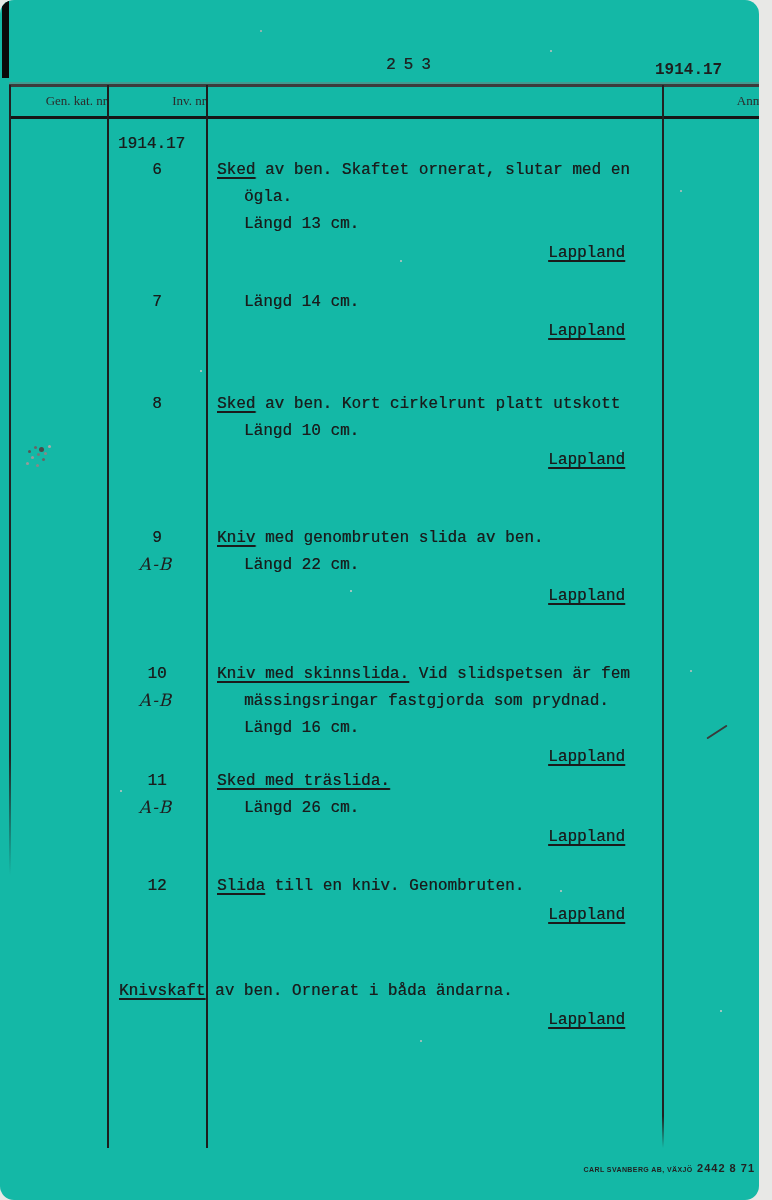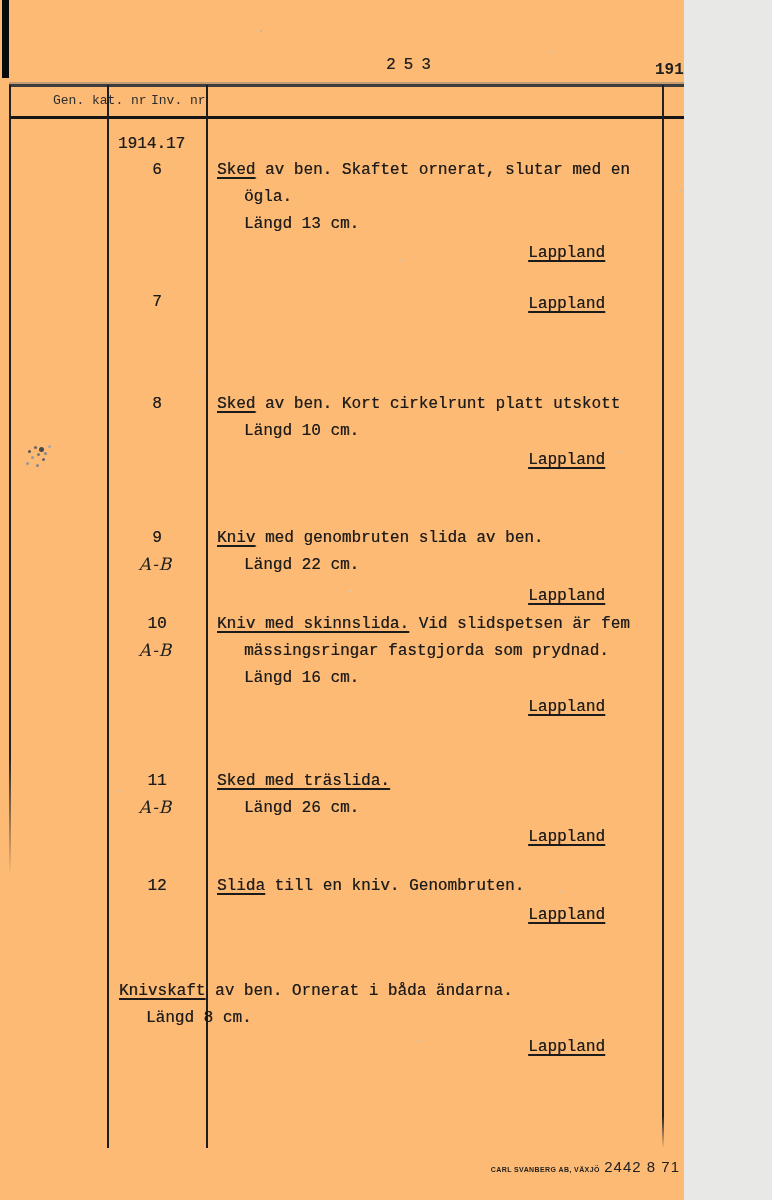--- a/index.html
+++ b/index.html
@@ -1,22 +1,23 @@
 <!DOCTYPE html>
 <html><head>
 <meta charset="utf-8">
 <style>
   html,body{margin:0;padding:0;background:#e8e8e6;}
   #page{
     position:relative;
-    width:684px;height:1200px;
-    background:#fdba74;
+    width:759px;height:1200px;
+    background:#14b8a6;
     overflow:hidden;
     font-family:"Liberation Mono", monospace;
     color:#1b1b1b;
+    border-radius:14px;
   }
   
   .hline,.vline{position:absolute;background:#1d1d1d;}
   .hline.top-rule{left:9px;top:84px;width:763px;height:3px;background:#3c3c3c;box-shadow:0 -2px 0 rgba(120,120,120,.45);}
   .hline.header-bottom{left:9px;top:116px;width:763px;height:3px;background:#161616;}
   .vline{width:2px;top:85px;}
   .v-left{left:9px;height:790px;background:linear-gradient(#222 85%,rgba(34,34,34,0));}
   .v-col1{left:107px;height:1063px;}
   .v-col2{left:206px;height:1063px;}
   .v-col3{left:662px;height:1063px;background:linear-gradient(#222 97%,rgba(34,34,34,0));}
@@ -28,40 +29,40 @@
   .pen-tick{position:absolute;left:705px;top:731px;width:24px;height:2px;background:#3a3a3a;
     transform:rotate(-33deg);border-radius:2px;box-shadow:-3px 2px 0 -1px #555;}
   .specks{position:absolute;left:260px;top:30px;width:2px;height:2px;border-radius:50%;background:#b5b5b2;
     box-shadow:290px 20px 0 #c2c2bf, 140px 230px 0 #c6c6c3, 420px 160px 0 #bfbfbc, -60px 340px 0 #c9c9c6,
                360px 420px 0 #c2c2bf, 90px 560px 0 #cdcdca, 430px 640px 0 #c2c2bf, -140px 760px 0 #c6c6c3,
                300px 860px 0 #c9c9c6, 160px 1010px 0 #c2c2bf, 460px 980px 0 #cdcdca;}
   
   .page-number{position:absolute;left:386px;top:52px;font-size:19px;letter-spacing:8px;color:#222;}
   .catalog-ref{position:absolute;left:655px;top:61px;font-size:16px;font-weight:bold;color:#1e1e1e;}
   
-  .th{position:absolute;top:93px;font-family:Liberation Mono, monospace;font-size:13px;color:#2c2c2c;text-align:left;padding-left:44px;}
+  .th{position:absolute;top:93px;font-family:Liberation Serif, serif;font-size:13px;color:#2c2c2c;text-align:right;}
   .th-genkat{left:9px;width:98px;}
   .th-inv{left:107px;width:99px;}
   .th-anm{left:662px;width:104px;}
   
   .tw{font-size:16px;line-height:27px;text-shadow:.4px 0 0 rgba(10,10,10,.55);}
   .inv-year{position:absolute;left:118px;top:131px;}
   .entry{position:absolute;left:108px;width:555px;display:flex;}
   .inv-cell{width:98px;flex:none;text-align:center;}
   .hand-mark{font-family:"DejaVu Serif", serif;font-style:italic;font-size:17px;line-height:24px;
     letter-spacing:1px;color:#1f1f1f;transform:skewX(-4deg);text-shadow:none;}
   .desc-cell{flex:1;padding-left:11px;}
   .indent{padding-left:27px;}
-  .prov{ text-align:right;padding-right:58px;margin-top:2px;}
+  .prov{ text-align:right;padding-right:38px;margin-top:2px;}
   .u{text-decoration:underline;text-underline-offset:3px;text-decoration-thickness:1.5px;margin-top:12px;}
   
   .imprint{position:absolute;right:4px;top:1158px;font-family:"Liberation Sans", sans-serif;color:#222;
     white-space:nowrap;}
   .imprint .name{font-size:7px;letter-spacing:.4px;font-weight:bold;}
-  .imprint .code{font-size:15px;font-weight:normal;letter-spacing:1px;}
+  .imprint .code{font-size:11px;font-weight:bold;letter-spacing:1px;}
 </style>
 </head>
 <body>
 
 <div id="page">
 
   <div class="scan-bar"></div>
   <div class="smudge"></div>
   <div class="pen-tick"></div>
   <div class="specks"></div>
@@ -88,20 +89,21 @@
       <div><span class="u">Sked</span><span> av ben. Skaftet ornerat, slutar med en</span></div>
       <div class="indent">ögla.</div>
       <div class="indent">Längd 13 cm.</div>
       <div class="prov"><span class="u">Lappland</span></div>
     </div>
   </div>
 
   <div class="entry tw" style="top:289px">
     <div class="inv-cell">7</div>
     <div class="desc-cell">
+      <div class="indent">Längd 14 cm.</div>
       <div class="prov"><span class="u">Lappland</span></div>
     </div>
   </div>
 
   <div class="entry tw" style="top:391px">
     <div class="inv-cell">8</div>
     <div class="desc-cell">
       <div><span class="u">Sked</span><span> av ben. Kort cirkelrunt platt utskott</span></div>
       <div class="indent">Längd 10 cm.</div>
       <div class="prov"><span class="u">Lappland</span></div>
@@ -113,21 +115,21 @@
       <div>9</div>
       <div class="hand-mark">A-B</div>
     </div>
     <div class="desc-cell">
       <div><span class="u">Kniv</span><span> med genombruten slida av ben.</span></div>
       <div class="indent">Längd 22 cm.</div>
       <div class="prov" style="margin-top:4px"><span class="u">Lappland</span></div>
     </div>
   </div>
 
-  <div class="entry tw" style="top:611px">
+  <div class="entry tw" style="top:661px">
     <div class="inv-cell">
       <div>10</div>
       <div class="hand-mark">A-B</div>
     </div>
     <div class="desc-cell">
       <div><span class="u">Kniv med skinnslida.</span><span> Vid slidspetsen är fem</span></div>
       <div class="indent">mässingsringar fastgjorda som prydnad.</div>
       <div class="indent">Längd 16 cm.</div>
       <div class="prov"><span class="u">Lappland</span></div>
     </div>
@@ -149,21 +151,20 @@
     <div class="inv-cell">12</div>
     <div class="desc-cell">
       <div><span class="u">Slida</span><span> till en kniv. Genombruten.</span></div>
       <div class="prov"><span class="u">Lappland</span></div>
     </div>
   </div>
 
   <div class="entry tw" style="top:978px">
     <div class="desc-cell">
       <div><span class="u">Knivskaft</span><span> av ben. Ornerat i båda ändarna.</span></div>
-      <div class="indent">Längd 8 cm.</div>
       <div class="prov"><span class="u">Lappland</span></div>
     </div>
   </div>
 
   <div class="imprint">
     <span class="name">CARL SVANBERG AB, VÄXJÖ</span>
     <span class="code">2442 8 71</span>
   </div>
 
 </div>

